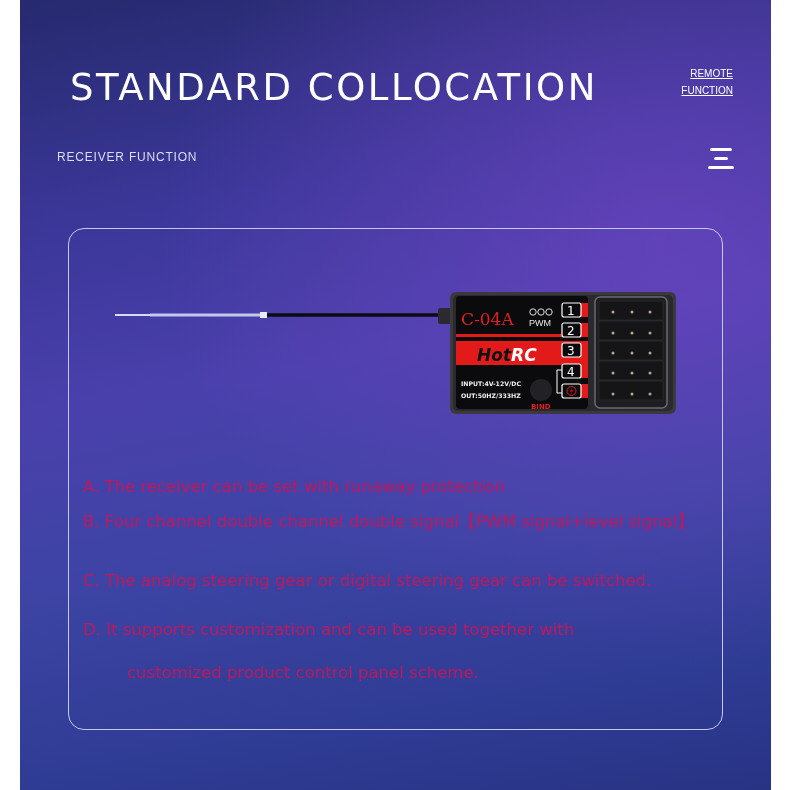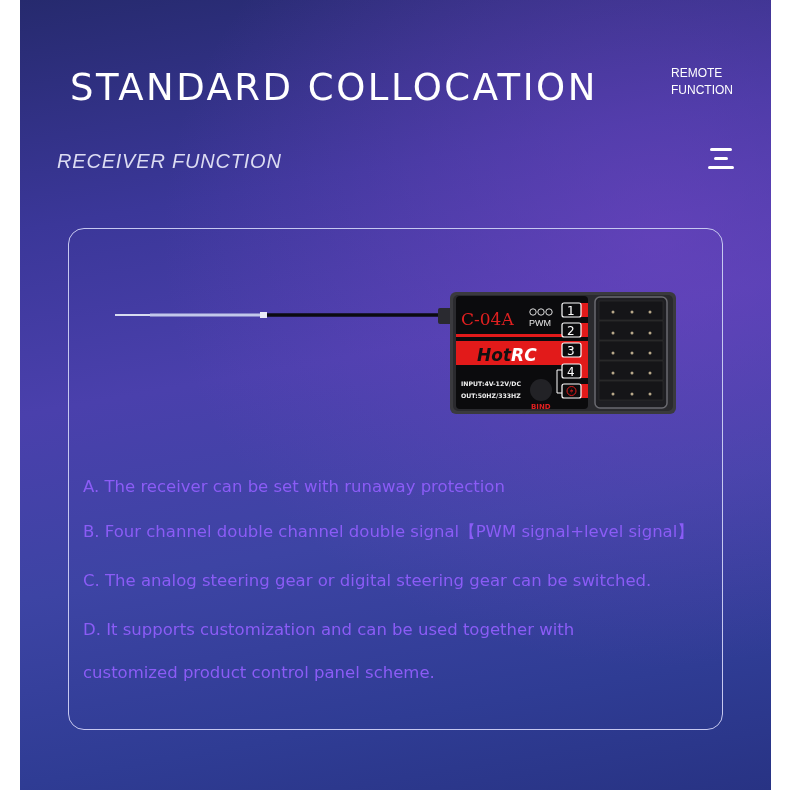--- a/index.html
+++ b/index.html
@@ -10,37 +10,37 @@
       radial-gradient(ellipse at 85% 30%, rgba(120,70,200,0.55) 0%, rgba(120,70,200,0) 55%),
       linear-gradient(170deg, #262a6e 0%, #3b3799 25%, #4a40ac 45%, #3d44a4 65%, #2f3c94 85%, #283384 100%);
   }
   .title {
     position:absolute; left:38px; top:52px; margin:12px;
     color:#ffffff; font-family:"DejaVu Sans", sans-serif; font-weight:normal;
     font-size:37px; line-height:48px; letter-spacing:2.5px;
   }
   .subtitle {
     position:absolute; left:37px; top:150px; color:#dcdcf2;
-    font-family:"Liberation Sans", sans-serif; font-size:20px; letter-spacing:0.8px;font-style:italic;
+    font-family:"Liberation Sans", sans-serif; font-size:12px; letter-spacing:0.8px;
   }
   .remote {
-    position:absolute; right:38px; top:65px; color:#ffffff;
-    font-family:"Liberation Sans", sans-serif; font-size:12px; line-height:17px;
+    position:absolute; right:38px; top:65px; text-align:right; color:#ffffff;
+    font-family:"Liberation Sans", sans-serif; font-size:10px; line-height:17px;text-decoration:underline;
   }
   .menu {
     position:absolute; left:688px; top:148px; width:26px; height:22px; cursor:pointer;
   }
   .menu span { position:absolute; height:3px; background:#fff; border-radius:2px; }
   .card {
     position:absolute; left:68px; top:228px; width:655px; height:502px;
     border:1.5px solid #c6c8f0; border-radius:16px; box-sizing:border-box;
   }
   .features { position:absolute; left:14px; top:248px; margin:0; padding:0; list-style:none; }
   .features li {
-    color:#8b5cf6; font-family:"DejaVu Sans", sans-serif; font-size:16.5px;
+    color:#be185d; font-family:"DejaVu Sans", sans-serif; font-size:16.5px;
     white-space:nowrap; position:absolute; left:0;
   }
   .device { position:absolute; left:115px; top:290px; }
 </style>
 </head>
 <body>
 
 <div class="panel">
 
   <h1 class="title">
@@ -57,24 +57,24 @@
   <div class="menu">
     <span style="left:2px; top:0; width:22px;"></span>
     <span style="left:6px; top:9px; width:14px;"></span>
     <span style="left:0; top:18px; width:26px;"></span>
   </div>
 </div>
 
 <div class="card">
   <ul class="features">
     <li style="top:0;">A. The receiver can be set with runaway protection</li>
-    <li style="top:44px;">B. Four channel double channel double signal【PWM signal+level signal】</li>
+    <li style="top:34px;">B. Four channel double channel double signal【PWM signal+level signal】</li>
     <li style="top:94px;">C. The analog steering gear or digital steering gear can be switched.</li>
     <li style="top:143px;">D. It supports customization and can be used together with</li>
-    <li style="top:186px;">customized product control panel scheme.</li>
+    <li style="top:186px;margin-left:44px;">customized product control panel scheme.</li>
   </ul>
 </div>
 
 <svg class="device" width="565" height="128" viewBox="115 290 565 128" xmlns="http://www.w3.org/2000/svg">
 
   <g>
     <line x1="115" y1="315" x2="150" y2="315" stroke="#d8dcf0" stroke-width="2"></line>
     <line x1="150" y1="315" x2="260" y2="315" stroke="#c2c8ea" stroke-width="3"></line>
     <rect x="260" y="312" width="7" height="6" fill="#e8eaf6"></rect>
     <line x1="267" y1="315" x2="440" y2="315" stroke="#0b0b10" stroke-width="3.5"></line>

